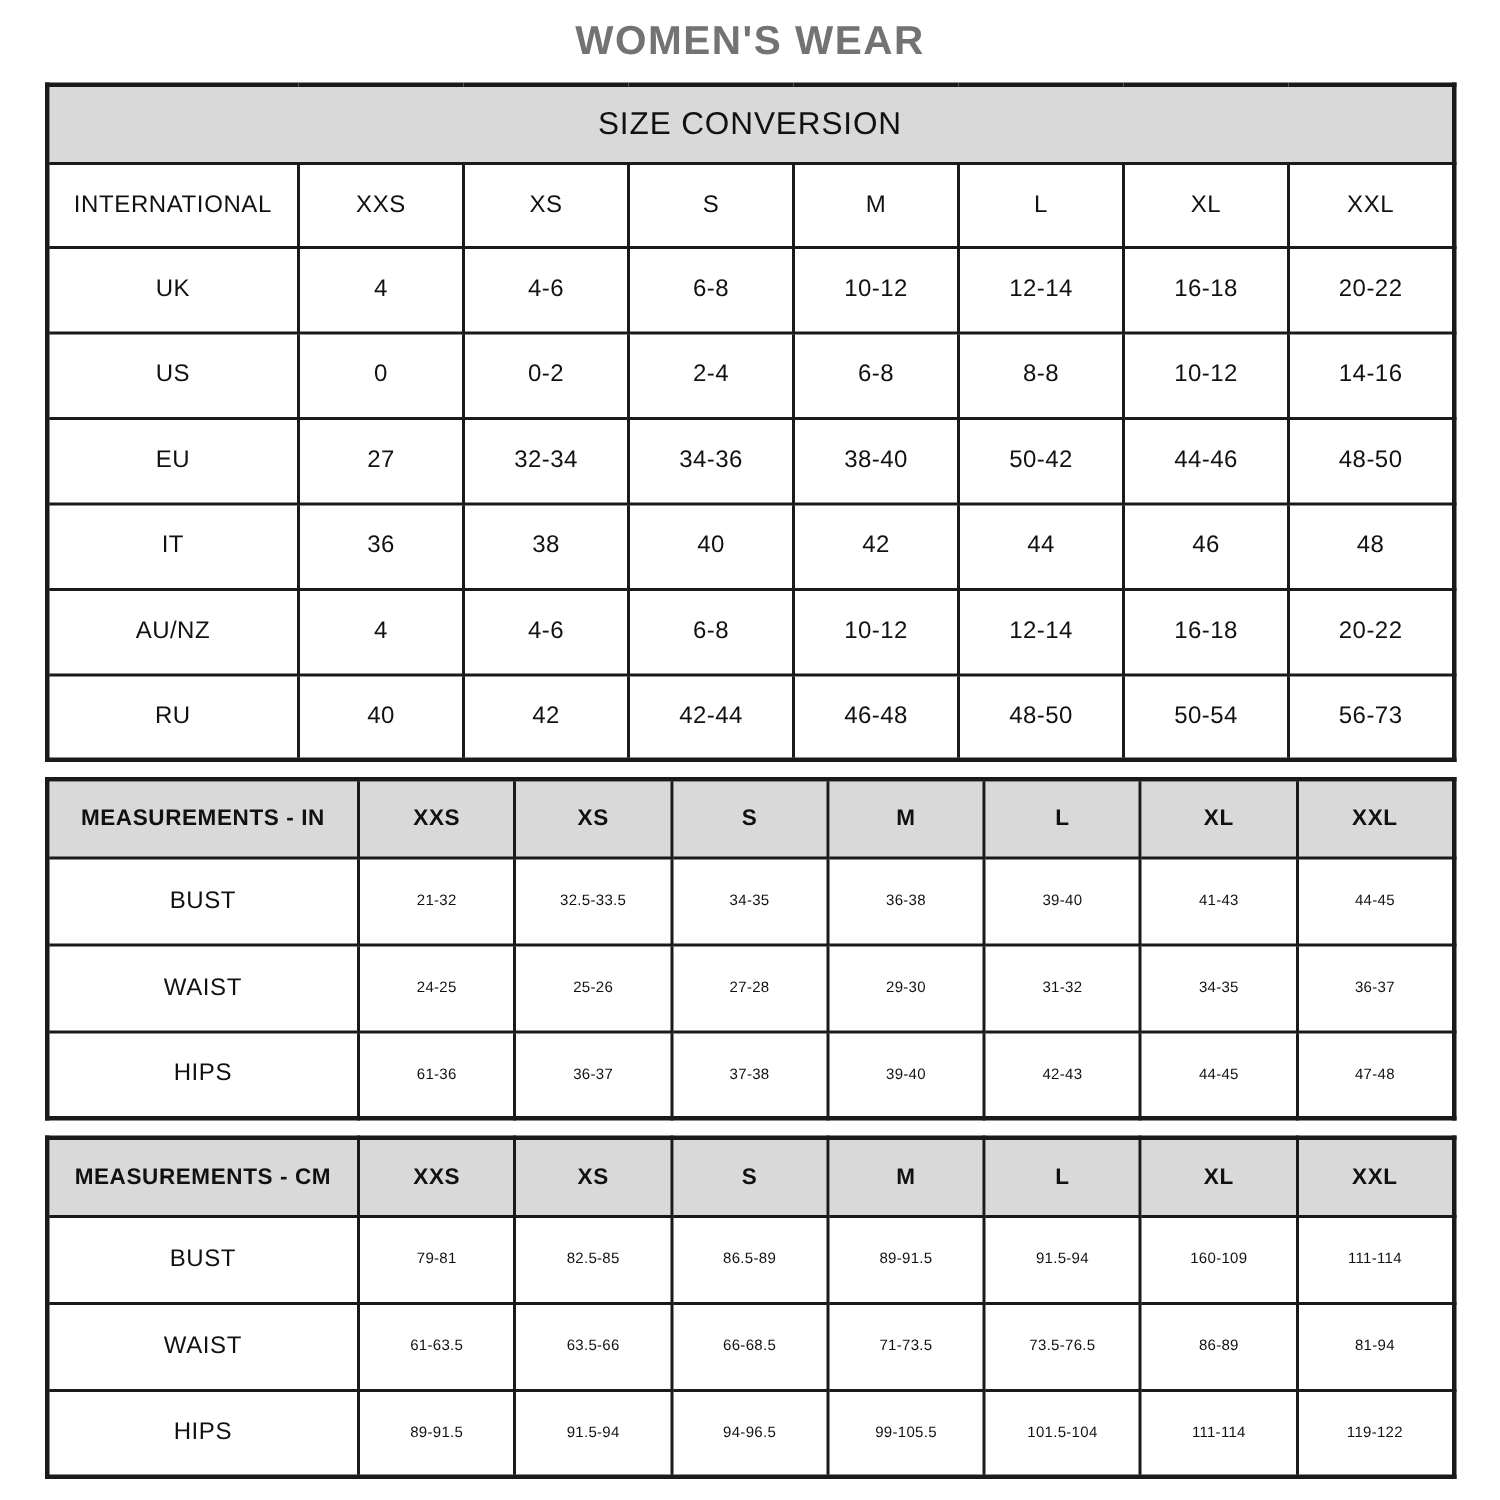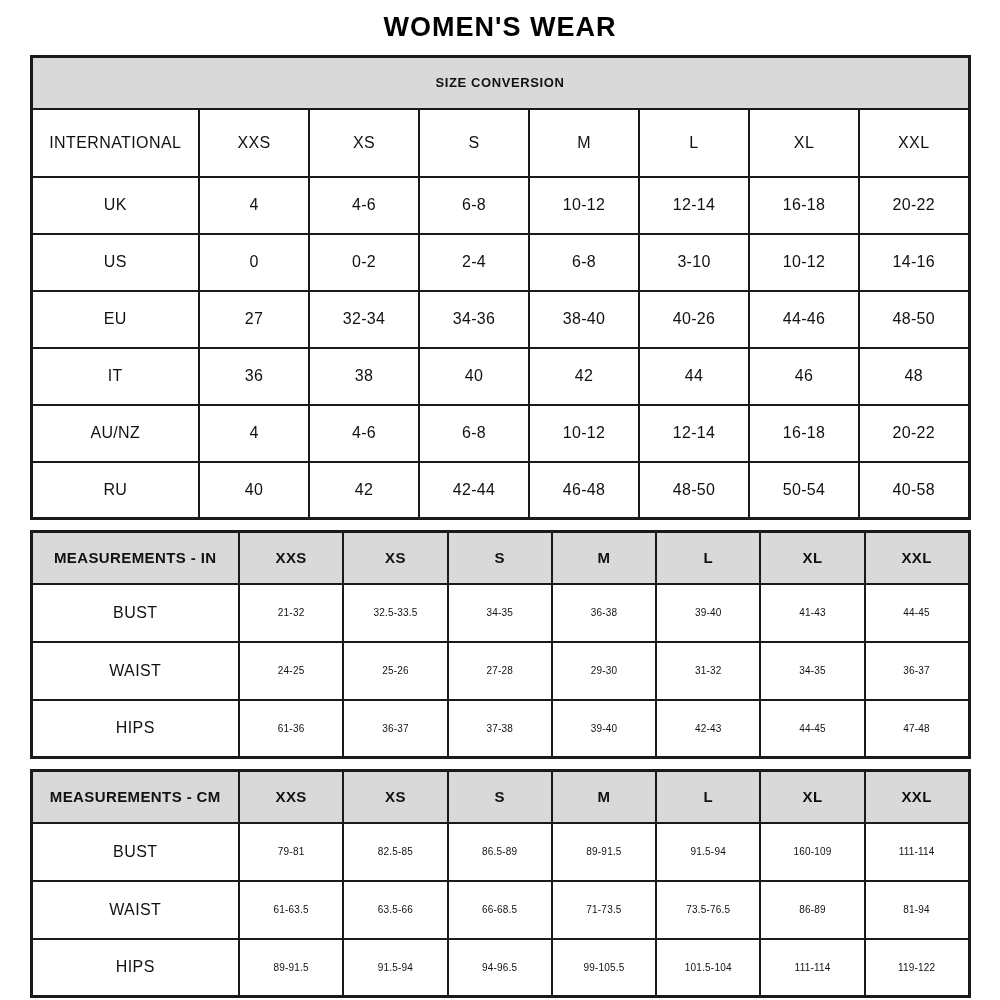--- a/index.html
+++ b/index.html
@@ -13,46 +13,46 @@
     font-family: "Liberation Sans", sans-serif;
   }
   .page-title {
     height: 55px;
     display: flex;
     align-items: center;
     justify-content: center;
     font-size: 27px;
     font-weight: 700;
     letter-spacing: 1px;
-    color: #000000;
+    color: #737373;
   }
   table {
     border-collapse: collapse;
     table-layout: fixed;
     width: 941px;
     margin: 0 auto;
     border: 3px solid #1a1a1a;
   }
   th, td {
     border: 2px solid #1a1a1a;
     text-align: center;
     vertical-align: middle;
     padding: 0 4px;
     overflow: hidden;
   }
   
   #size-conversion-table .caption-row td {
     height: 52px;
     background: #d9d9d9;
-    font-weight: 700;
-    font-size: 13px;
+    font-weight: 400;
+    font-size: 21px;
     letter-spacing: 0.6px;
   }
   #size-conversion-table .col-header-row th {
-    height: 68px;
+    height: 56px;
     font-weight: 500;
     font-size: 16px;
     letter-spacing: 0.4px;
     background: #ffffff;
   }
   #size-conversion-table .data-row td,
   #size-conversion-table .data-row th {
     height: 57px;
     font-size: 16px;
     font-weight: 400;
@@ -119,31 +119,31 @@
     <td>12-14</td>
     <td>16-18</td>
     <td>20-22</td>
   </tr>
   <tr class="data-row">
     <th>US</th>
     <td>0</td>
     <td>0-2</td>
     <td>2-4</td>
     <td>6-8</td>
-    <td>3-10</td>
+    <td>8-8</td>
     <td>10-12</td>
     <td>14-16</td>
   </tr>
   <tr class="data-row">
     <th>EU</th>
     <td>27</td>
     <td>32-34</td>
     <td>34-36</td>
     <td>38-40</td>
-    <td>40-26</td>
+    <td>50-42</td>
     <td>44-46</td>
     <td>48-50</td>
   </tr>
   <tr class="data-row">
     <th>IT</th>
     <td>36</td>
     <td>38</td>
     <td>40</td>
     <td>42</td>
     <td>44</td>
@@ -161,21 +161,21 @@
     <td>20-22</td>
   </tr>
   <tr class="data-row">
     <th>RU</th>
     <td>40</td>
     <td>42</td>
     <td>42-44</td>
     <td>46-48</td>
     <td>48-50</td>
     <td>50-54</td>
-    <td>40-58</td>
+    <td>56-73</td>
   </tr>
 </tbody>
   </table>
 
 <table class="measure-table" id="measurements-in-table">
   <colgroup>
     <col style="width:208px">
       <col>
       <col>
       <col>

